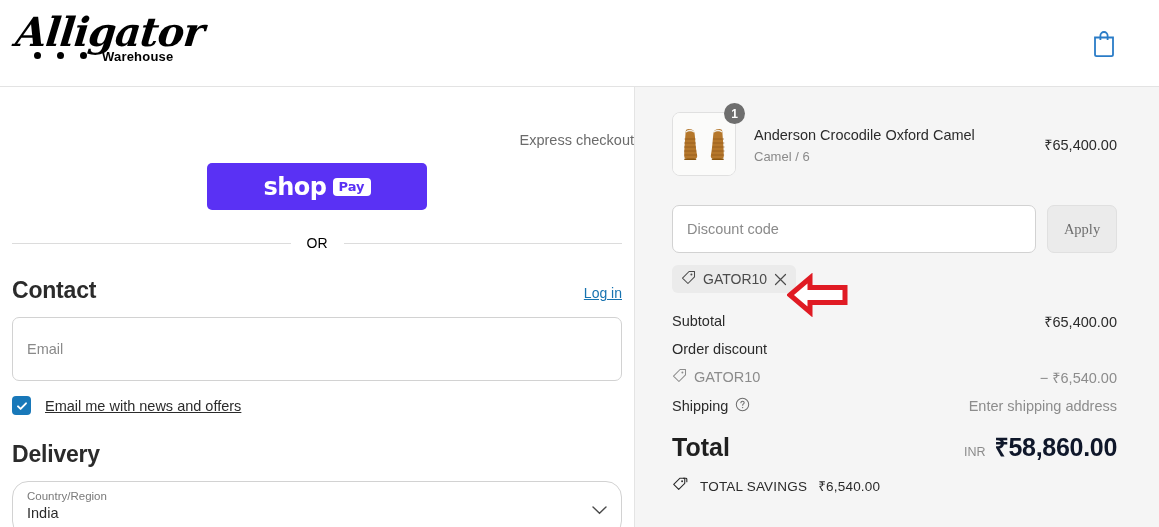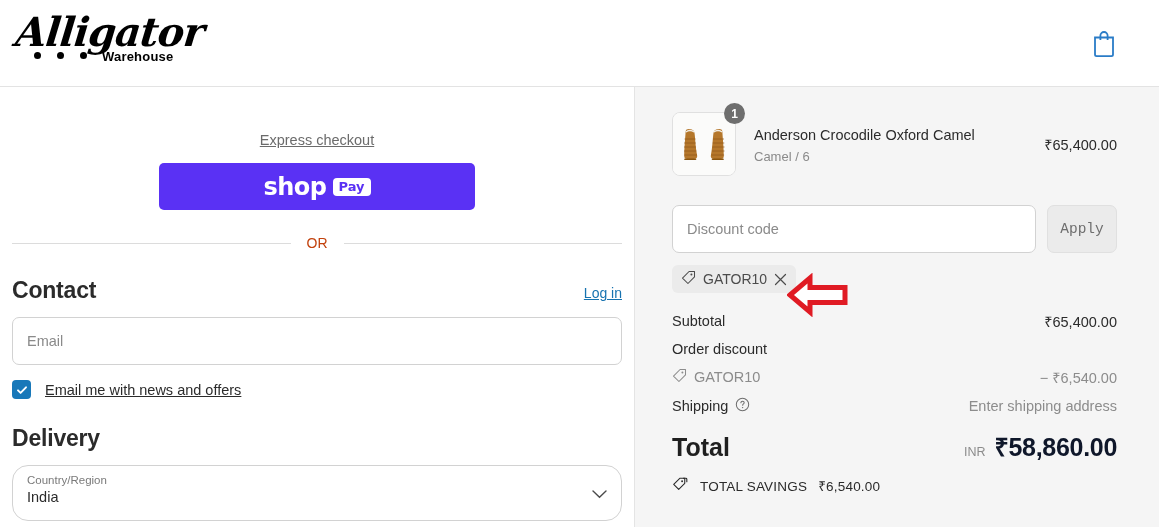--- a/index.html
+++ b/index.html
@@ -81,29 +81,28 @@
   .right {
     flex: 1;
     background: #f5f5f5;
     box-sizing: border-box;
     padding: 24px 42px 0 37px;
     position: relative;
   }
 
   
   .express-label {
-    text-align: center;
+    text-align: right;
     color: #6b6b6b;
     font-size: 14.5px;
     padding-top: 45px;
-    text-decoration: underline;
   }
   .shoppay-btn {
     margin: 15px auto 0;
-    width: 316px; height: 47px;
+    width: 220px; height: 47px;
     background: #5a31f4;
     border-radius: 5px;
     display: flex;
     align-items: center;
     justify-content: center;
     cursor: pointer;
     border: none;
   }
   .shoppay-word {
     color: #fff;
@@ -128,21 +127,21 @@
     display: flex;
     align-items: center;
     margin: 25px 12px 0 12px;
   }
   .or-row .line {
     flex: 1;
     height: 1px;
     background: #dcdcdc;
   }
   .or-row .or-text {
-    color: #c2410c;
+    color: #000000;
     font-size: 14px;
     padding: 0 16px;
   }
 
   
   .sec-head {
     display: flex;
     align-items: baseline;
     justify-content: space-between;
     margin: 26px 12px 0 12px;
@@ -154,21 +153,21 @@
     letter-spacing: -0.2px;
   }
   .login-link {
     font-size: 14px;
     color: #1773b0;
     text-decoration: underline;
     cursor: pointer;
   }
   .field {
     margin: 13px 12px 0 12px;
-    height: 48px;
+    height: 64px;
     border: 1px solid #d2d2d2;
     border-radius: 7px;
     background: #fff;
     box-sizing: border-box;
     display: flex;
     align-items: center;
     padding: 0 14px;
     cursor: text;
   }
   .field .ph {
@@ -274,21 +273,21 @@
     cursor: text;
   }
   .discount-input .ph { color: #8a8a8a; font-size: 14.5px; }
   .apply-btn {
     width: 70px; height: 48px;
     background: #ebebeb;
     border: 1px solid #e0e0e0;
     border-radius: 7px;
     color: #6e6e6e;
     font-size: 14.5px;
-    font-family: Liberation Mono, monospace;
+    font-family: Liberation Serif, serif;
     cursor: pointer;
   }
 
   .code-pill {
     display: inline-flex;
     align-items: center;
     gap: 7px;
     background: #ebebeb;
     border-radius: 6px;
     padding: 5px 9px;

